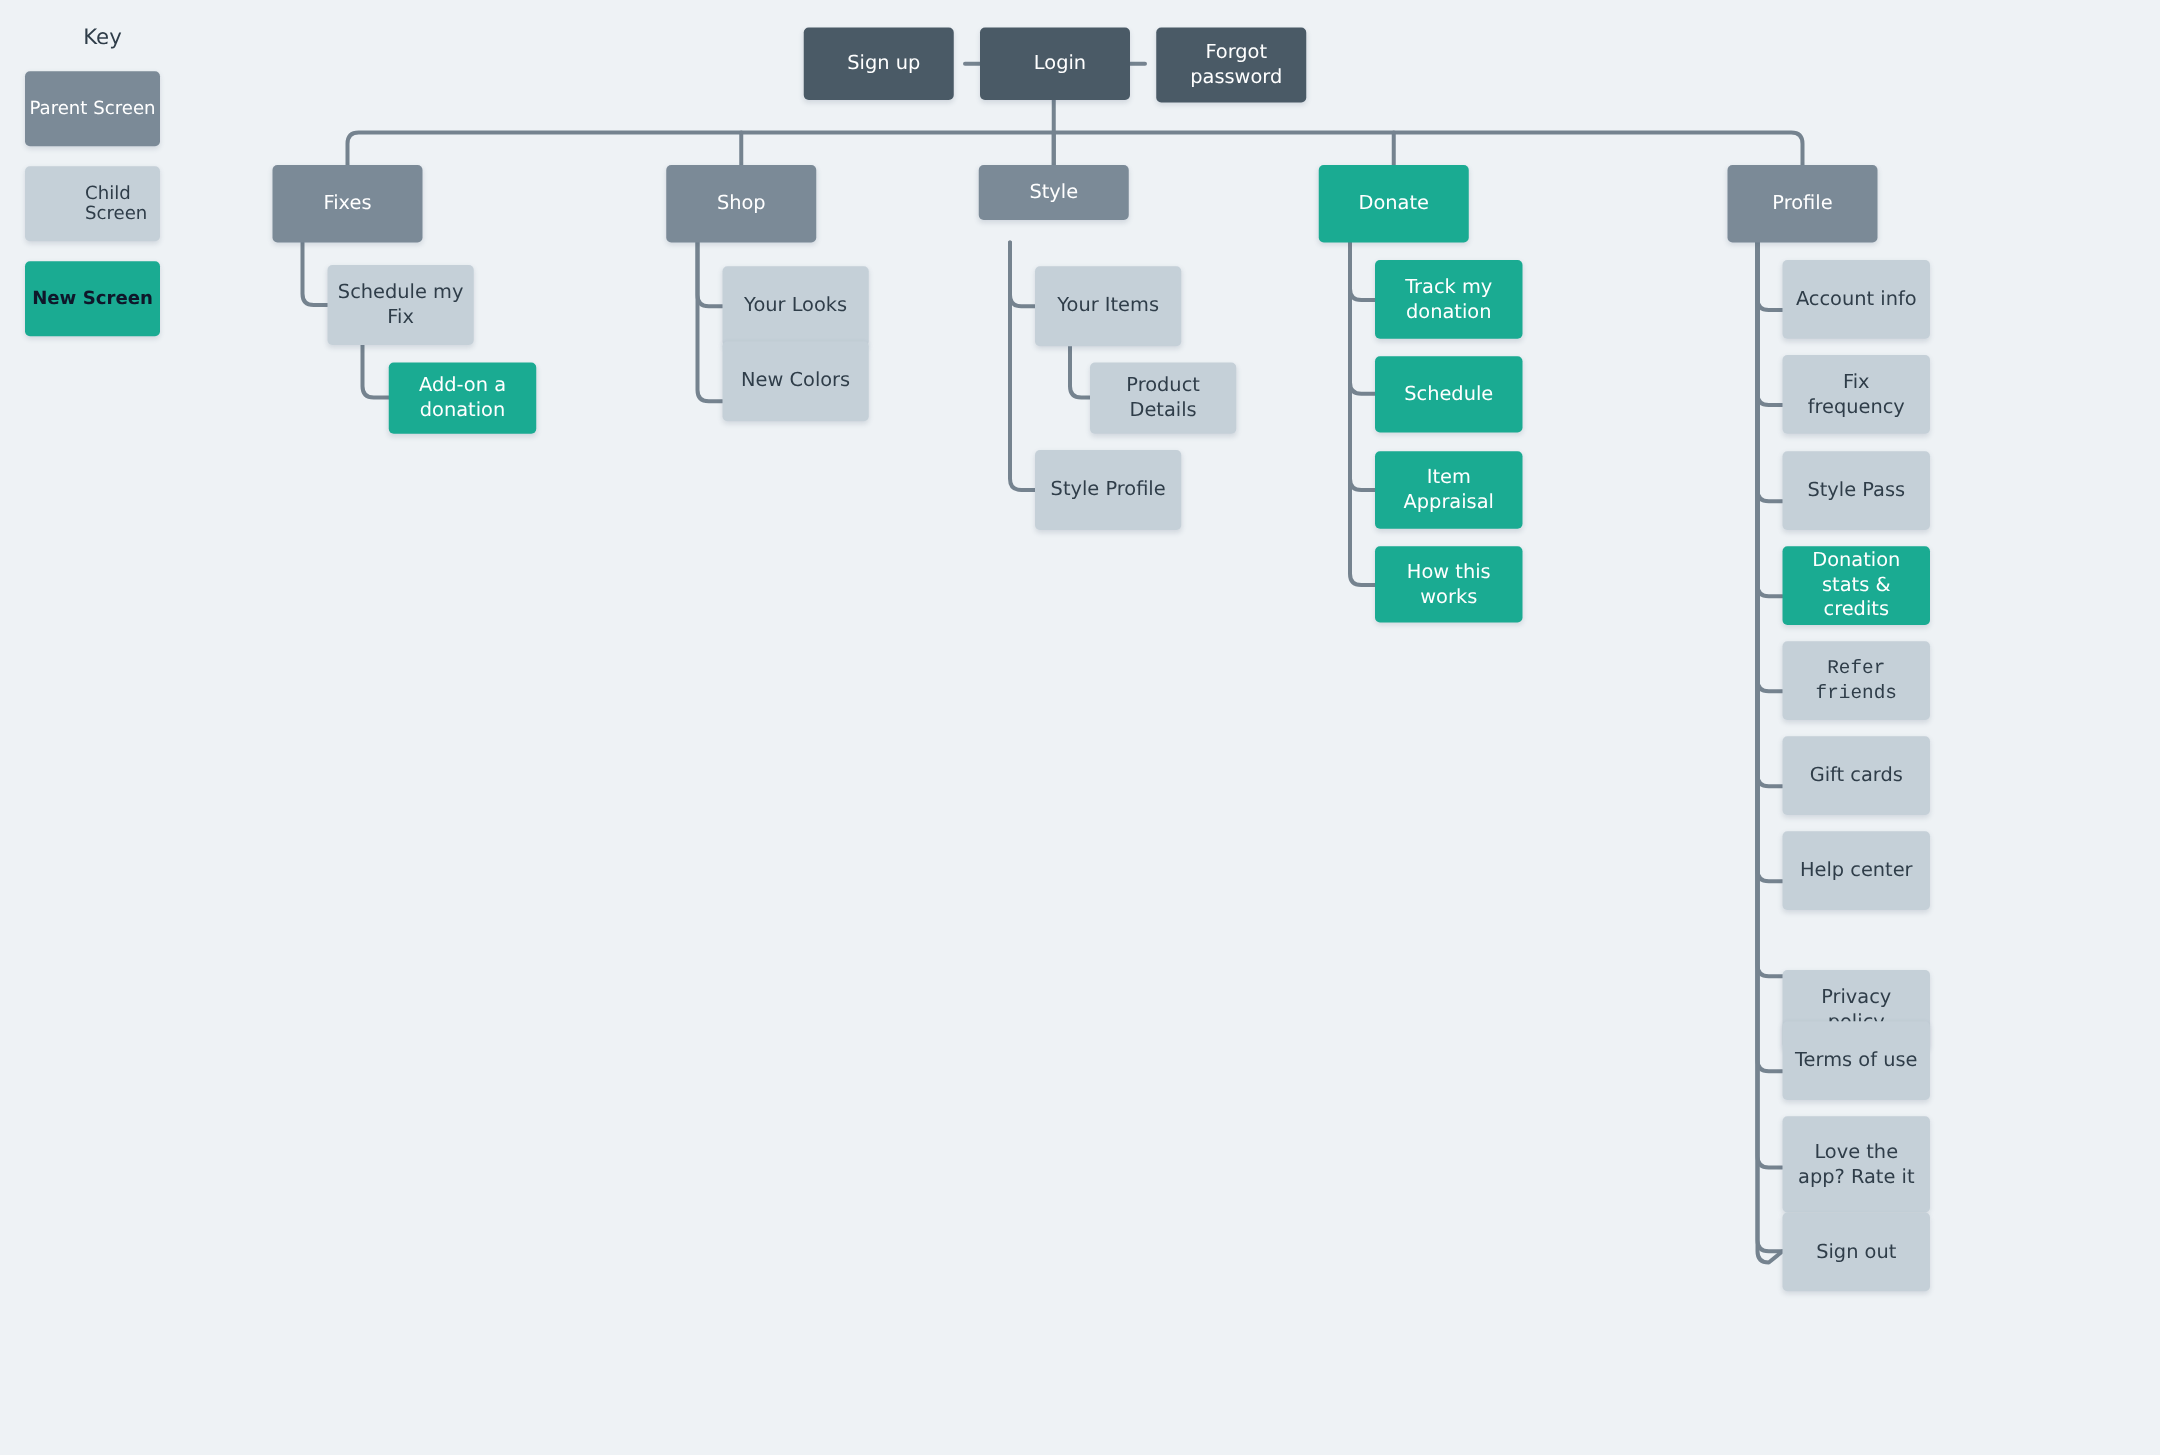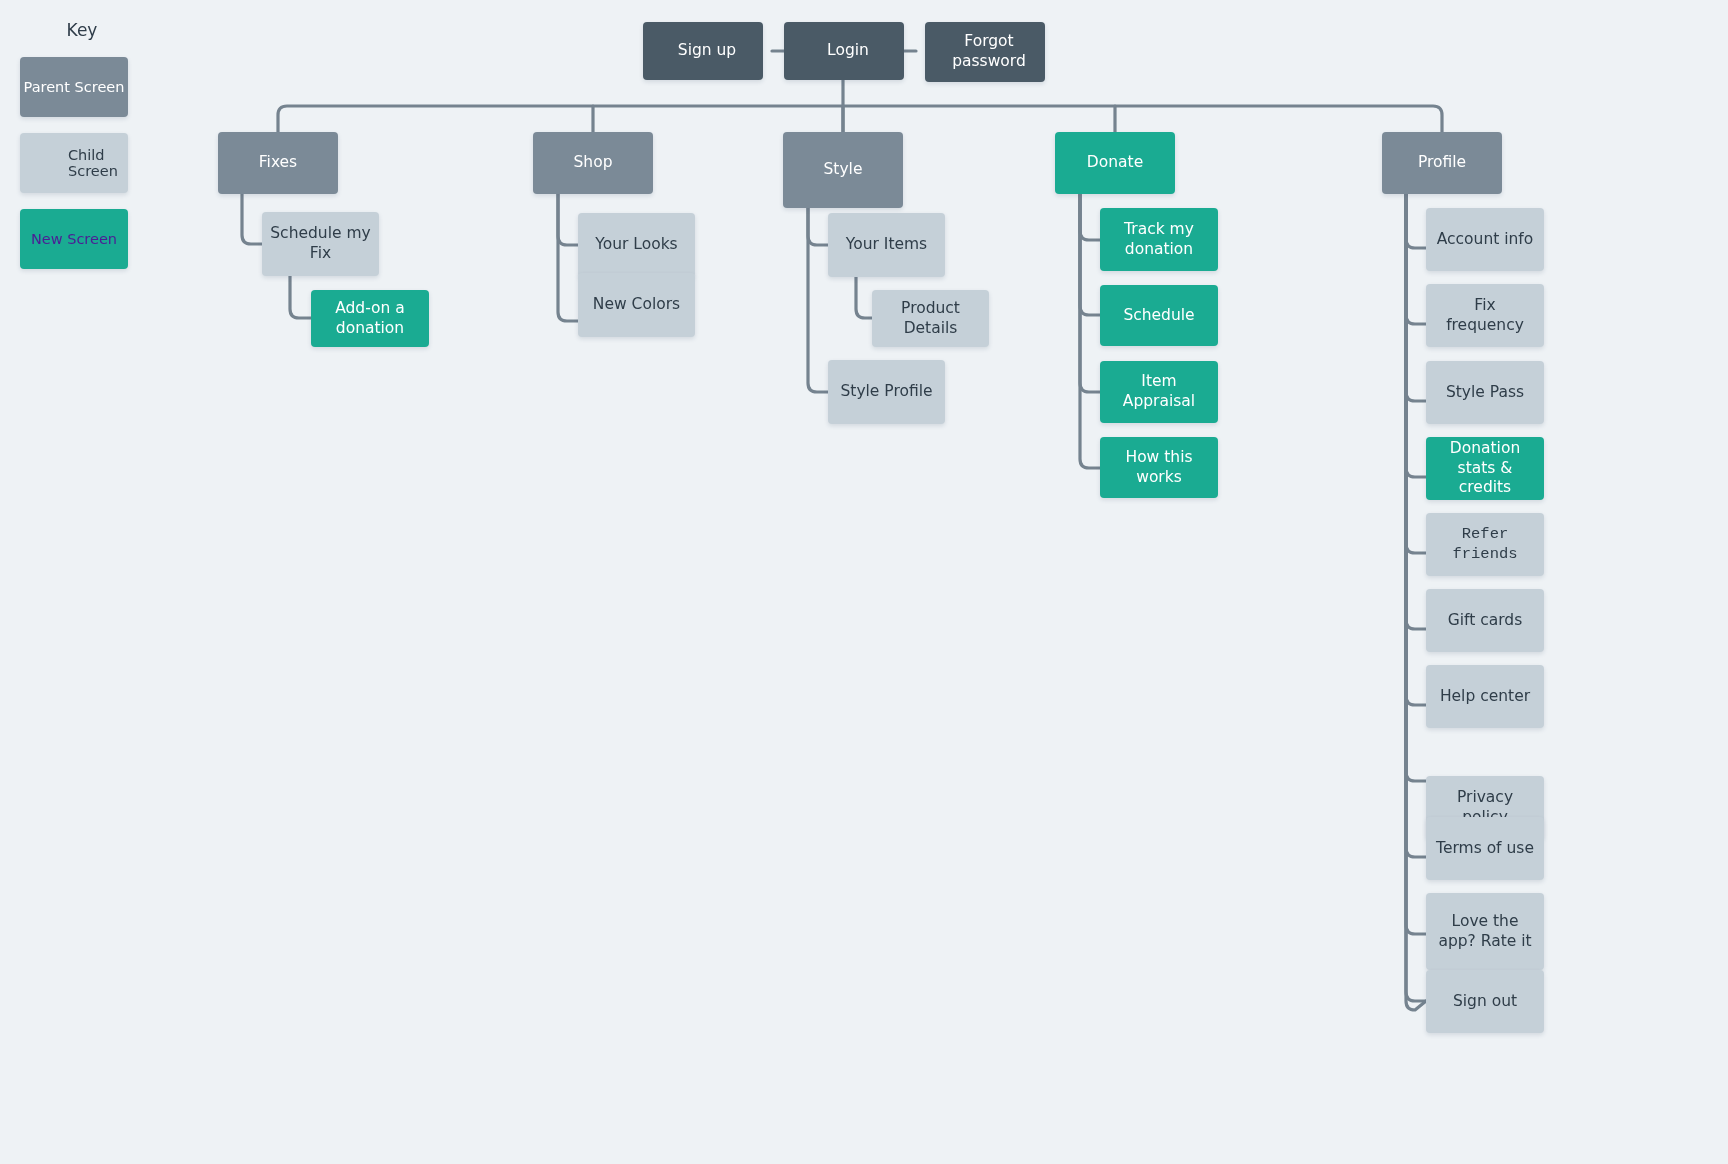--- a/index.html
+++ b/index.html
@@ -93,21 +93,21 @@
     display: flex;
     align-items: center;
     justify-content: center;
     font-size: 14.5px;
     box-shadow: 0 2px 4px rgba(70,90,110,0.16);
     z-index: 2;
     user-select: none;
   }
   .key-box.k1 { top: 57px;  background: #7b8a97; color: #fff; }
   .key-box.k2 { top: 133px; background: #c5d0d8; color: #2f3d49; padding-left: 48px; }
-  .key-box.k3 { top: 209px; background: #1aab92; color: #4c1d95; }
+  .key-box.k3 { top: 209px; background: #1aab92; color: #0f172a; font-weight: bold; }
 </style>
 </head>
 <body>
 
 <div id="canvas">
 
   <div class="key-title">Key</div>
   <div class="key-box k1">Parent Screen</div>
   <div class="key-box k2">Child Screen</div>
   <div class="key-box k3">New Screen</div>
@@ -170,21 +170,21 @@
   <div class="node child" style="left:262px; top:212px; width:117px; height:64px;">Schedule my Fix</div>
 
   <div class="node new" style="left:311px; top:290px; width:118px; height:57px;">Add-on a donation</div>
 
   <div class="node parent" style="left:533px; top:132px; width:120px; height:62px;">Shop</div>
 
   <div class="node child" style="left:578px; top:213px; width:117px; height:64px;">Your Looks</div>
 
   <div class="node child" style="left:578px; top:273px; width:117px; height:64px;">New Colors</div>
 
-  <div class="node parent" style="left:783px; top:132px; width:120px; height:76px;">Style</div>
+  <div class="node parent" style="left:783px; top:132px; width:120px; height:44px;">Style</div>
 
   <div class="node child" style="left:828px; top:213px; width:117px; height:64px;">Your Items</div>
 
   <div class="node child" style="left:872px; top:290px; width:117px; height:57px;">Product Details</div>
 
   <div class="node child" style="left:828px; top:360px; width:117px; height:64px;">Style Profile</div>
 
   <div class="node new" style="left:1055px; top:132px; width:120px; height:62px;">Donate</div>
 
   <div class="node new" style="left:1100px; top:208px; width:118px; height:63px;">Track my donation</div>

